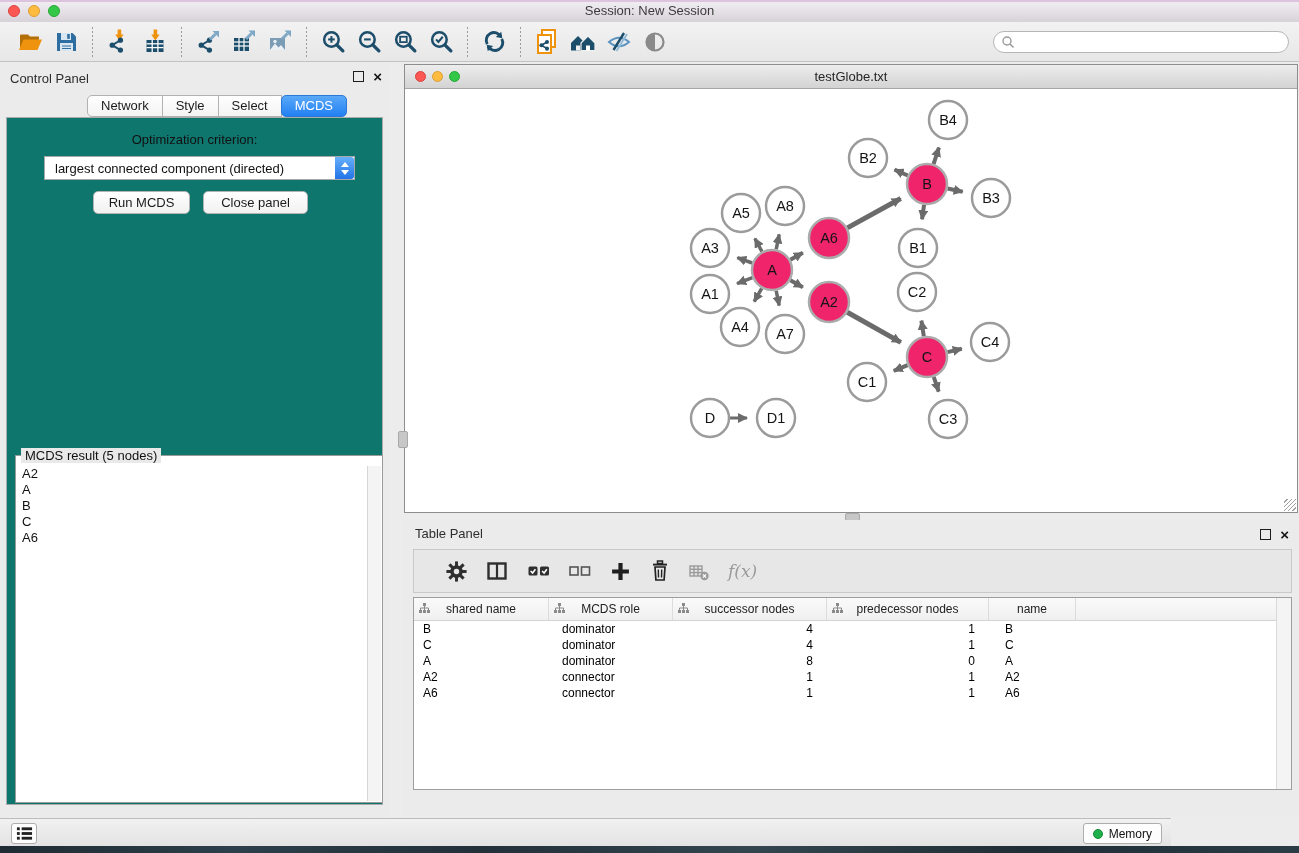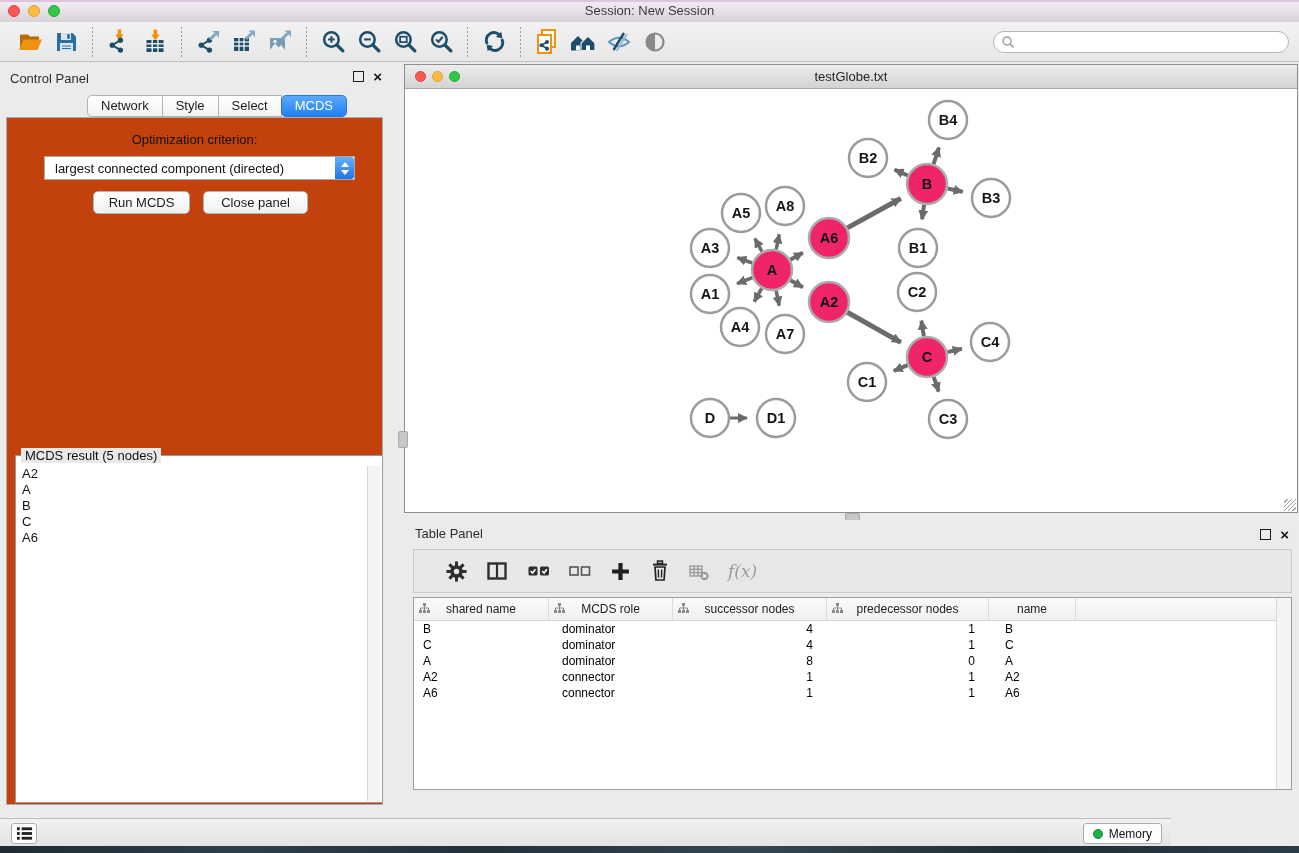--- a/index.html
+++ b/index.html
@@ -36,21 +36,21 @@
   .icon-close{font-size:15px;font-weight:700;color:#151515;line-height:13px;}
   .icon-close::before{content:"\00d7";}
   .seg-row{position:absolute;display:flex;}
   .cp-tabs{left:50%;transform:translateX(-50%);top:33px;margin-left:22px;}
   .seg{border:1px solid #b2b2b2;margin-left:-1px;background:linear-gradient(#ffffff,#f3f3f3);
     padding:2px 13px 3px;font-size:13px;color:#1c1c1c;white-space:nowrap;cursor:default;}
   .seg:first-child{border-radius:5px 0 0 5px;margin-left:0;}
   .seg:last-child{border-radius:0 5px 5px 0;}
   .seg.sel{background:linear-gradient(#5aa9f9,#2280f2);color:#fff;border-color:#2a78d8;border-radius:5px;}
   .cp-body{position:absolute;left:6px;top:55px;width:377px;height:688px;border:1px solid #ababab;
-    background:#c2410c;box-sizing:border-box;}
+    background:#0f766e;box-sizing:border-box;}
   .opt-label{position:absolute;left:0;right:0;top:14px;text-align:center;font-size:13px;color:#111;}
   .combo{position:absolute;left:37px;top:38px;width:311px;height:24px;background:#fff;border:1px solid #a8a8a8;
     border-radius:0;box-sizing:border-box;display:flex;align-items:center;}
   .combo .combo-text{flex:1;font-size:13px;color:#111;padding-left:10px;white-space:nowrap;overflow:hidden;}
   .stepper{width:19px;height:22px;margin-right:0px;border-radius:0 3px 3px 0;
     background:linear-gradient(#66b0fa,#2173e8);display:flex;flex-direction:column;align-items:center;justify-content:center;gap:3px;}
   .tri-up{width:0;height:0;border-left:4px solid transparent;border-right:4px solid transparent;border-bottom:5px solid #fff;}
   .tri-down{width:0;height:0;border-left:4px solid transparent;border-right:4px solid transparent;border-top:5px solid #fff;}
   .btn{position:absolute;height:23px;border:1px solid #b3b3b3;border-radius:5px;
     background:linear-gradient(#ffffff,#f1f1f1);font-size:13px;color:#1b1b1b;
@@ -64,21 +64,21 @@
   .vtrack{position:absolute;top:10px;bottom:1px;right:1px;width:13px;background:#f4f4f4;border-left:1px solid #d6d6d6;}
 
   
   .net-window{position:absolute;left:404px;top:64px;width:894px;height:449px;background:#fff;
     border:1px solid #8d8d8d;box-sizing:border-box;}
   .net-titlebar{position:absolute;left:0;top:0;right:0;height:23px;
     background:linear-gradient(#ededed,#d3d3d3);border-bottom:1px solid #a7a7a7;}
   .net-titlebar .lights{left:10px;top:6px;gap:6px;}
   .net-titlebar .light{width:11px;height:11px;}
   .net-title{position:absolute;left:0;right:0;top:4px;text-align:center;font-size:13px;color:#252525;}
-  .net-canvas{position:absolute;left:0;top:23px;right:0;bottom:0;overflow:hidden;font-weight:bold;}
+  .net-canvas{position:absolute;left:0;top:23px;right:0;bottom:0;overflow:hidden;}
   .resize-grip{position:absolute;right:1px;bottom:1px;width:12px;height:12px;
     background:repeating-linear-gradient(135deg,transparent,transparent 2px,#a0a0a0 2px,#a0a0a0 3px);}
   .mini-thumb-v{position:absolute;left:398px;top:431px;width:8px;height:15px;background:#c7c7c7;border:1px solid #a9a9a9;border-radius:2px;}
   .mini-thumb-h{position:absolute;left:845px;top:513px;width:13px;height:6px;background:#c7c7c7;border:1px solid #a9a9a9;border-radius:2px;}
 
   
   .table-panel{position:absolute;left:402px;top:520px;width:897px;height:296px;background:#ebebeb;}
   .tp-toolbar{position:absolute;left:11px;top:29px;width:879px;height:44px;background:#e7e7e7;
     border:1px solid #c9c9c9;box-sizing:border-box;display:flex;align-items:center;gap:19px;padding-left:32px;}
   .tpbtn{display:flex;align-items:center;justify-content:center;}

